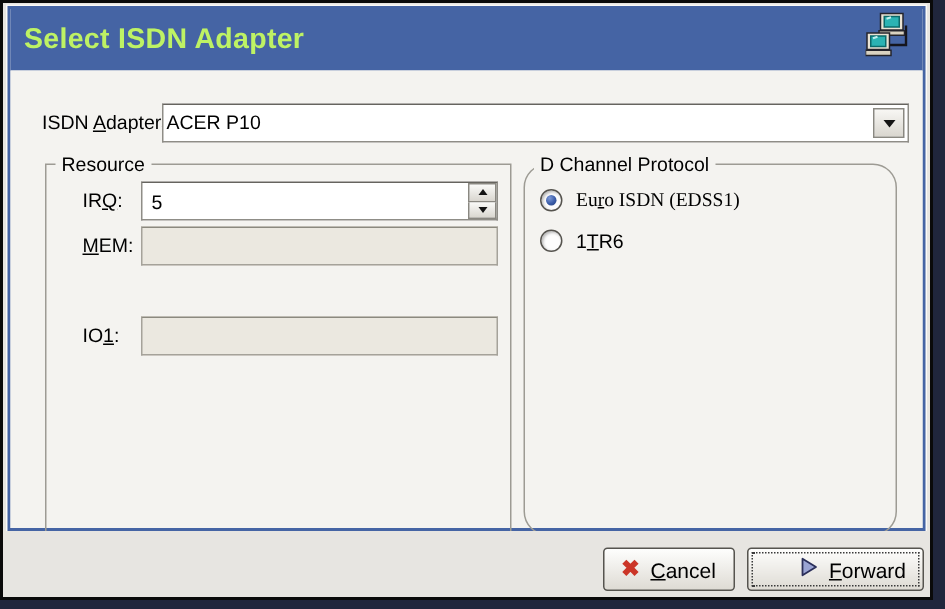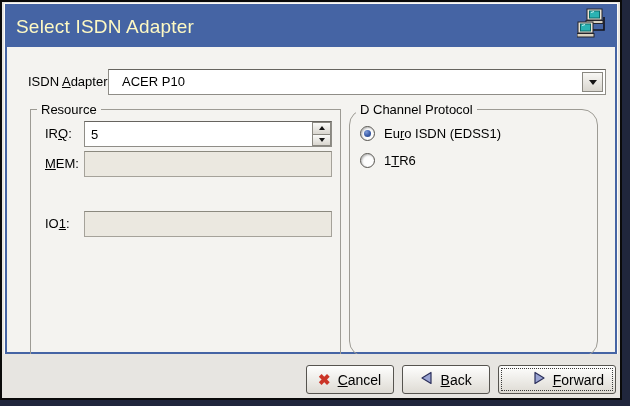--- a/index.html
+++ b/index.html
@@ -8,50 +8,50 @@
 
   .window { position:absolute; left:0; top:0; width:622px; height:400px;
             background:#e7e5e1; border:2px solid #0a0a0a; }
 
   .blue-frame { position:absolute; left:3px; top:2px; width:612px; height:350px;
                 border:2px solid #4564a4; background:#f4f3f0;
                 box-shadow:0 0 0 1px #fbfaf8; }
 
   .titlebar { height:41px; background:#4564a4; display:flex; align-items:center;
               padding:0 8px 0 9px; }
-  .titlebar .title { color:#fef9c3; font-size:19px; font-weight:normal; letter-spacing:.2px; flex:1; }
+  .titlebar .title { color:#bef264; font-size:19px; font-weight:bold; letter-spacing:.2px; flex:1; }
 
   .content { position:absolute; left:0; top:41px; right:0; bottom:0; background:#f4f3f0; }
 
   .label { font-size:13px; color:#000; }
   .mn { text-decoration:underline; }
 
   
   .adapter-row { position:absolute; left:0; right:0; top:22px; height:26px; }
   .adapter-row .label { position:absolute; left:21px; top:0; line-height:26px; }
   .combo { position:absolute; left:101px; right:9px; top:0; height:26px; display:flex;
            background:#fff; border:1px solid #8f8d87; border-top-color:#66645f; }
-  .combo-text { flex:1; font-size:13px; line-height:24px; padding-left:13px; overflow:hidden; }
+  .combo-text { flex:1; font-size:13px; line-height:24px; padding-left:2px; overflow:hidden; }
   .combo-btn { width:21px; margin:2px; background:linear-gradient(#f8f7f4,#d9d6cf);
                border:1px solid #8a8881; display:flex; align-items:center; justify-content:center; }
   .tri-down { width:0; height:0; border-left:4px solid transparent; border-right:4px solid transparent;
               border-top:5px solid #141414; }
   .tri-up   { width:0; height:0; border-left:3px solid transparent; border-right:3px solid transparent;
               border-bottom:4px solid #141414; }
   .tri-down.small { border-left-width:3px; border-right-width:3px; border-top-width:4px; }
 
   
   .group { position:absolute; top:62px; height:248px; border:1px solid #9d9b94; }
   .group.resource { left:23px;  width:311px; }
   .group.protocol { left:342px; width:249px;border-radius:16px; }
   .group-title { position:absolute; top:-8px; left:6px; background:#f4f3f0; padding:0 4px;
                  font-size:13px; white-space:nowrap; }
 
   
-  .field-row { position:absolute; left:6px; right:0; height:26px; }
+  .field-row { position:absolute; left:16px; right:0; height:26px; }
   .field-row .label { position:absolute; left:8px; top:0; line-height:26px; }
   .fieldbox { position:absolute; left:47px; right:8px; top:0; height:26px; display:flex;
               background:#fff; border:1px solid #8f8d87; border-top-color:#66645f; }
   .fieldbox input { flex:1; border:none; outline:none; background:transparent;
                     font-family:"Liberation Sans", sans-serif; font-size:13px; padding:0 0 0 6px;
                     color:#000; min-width:0; }
   .fieldbox.disabled { background:#ebe8e0; border-color:#a5a29a; border-top-color:#8b897f; }
   .spin-col { width:19px; display:flex; flex-direction:column; }
   .spin-btn { flex:1; background:linear-gradient(#fafaf8,#d9d6cf); border:1px solid #8a8881;
               display:flex; align-items:center; justify-content:center; }
@@ -149,47 +149,39 @@
             <div class="fieldbox disabled">
               <input disabled="" value="" style="">
             </div>
           </div>
 
         </div>
 
         <div class="group protocol">
           <span class="group-title">D Channel Protocol</span>
 
-          <div class="radio-row" style="top:14px;">
+          <div class="radio-row" style="top:14px;font-family:Liberation Serif, serif;">
             <span class="radio checked"></span>
             <span class="label"><span>Eu</span><span class="mn">r</span><span>o ISDN (EDSS1)</span></span>
           </div>
 
           <div class="radio-row" style="top:41px;">
             <span class="radio"></span>
             <span class="label"><span>1</span><span class="mn">T</span><span>R6</span></span>
           </div>
         </div>
 
       </div>
     </div>
 
     <div class="button-bar">
       <button class="btn">
         <span class="x-icon">✖</span>
         <span><span></span><span class="mn">C</span><span>ancel</span></span>
       </button>
-      <button class="btn">
-        <span>
-          <svg width="14" height="14" viewBox="0 0 14 14">
-            <path d="M11 1.5 L11 12.5 L2 7 Z" fill="#9aa4d3" stroke="#2b2f5a" stroke-width="1.2" stroke-linejoin="round"></path>
-          </svg>
-        </span>
-        <span><span></span><span class="mn">B</span><span>ack</span></span>
-      </button>
       <button class="btn focused">
         <span>
           <svg width="14" height="14" viewBox="0 0 14 14">
             <path d="M3 1.5 L3 12.5 L12 7 Z" fill="#9aa4d3" stroke="#2b2f5a" stroke-width="1.2" stroke-linejoin="round"></path>
           </svg>
         </span>
         <span><span></span><span class="mn">F</span><span>orward</span></span>
       </button>
     </div>
 

